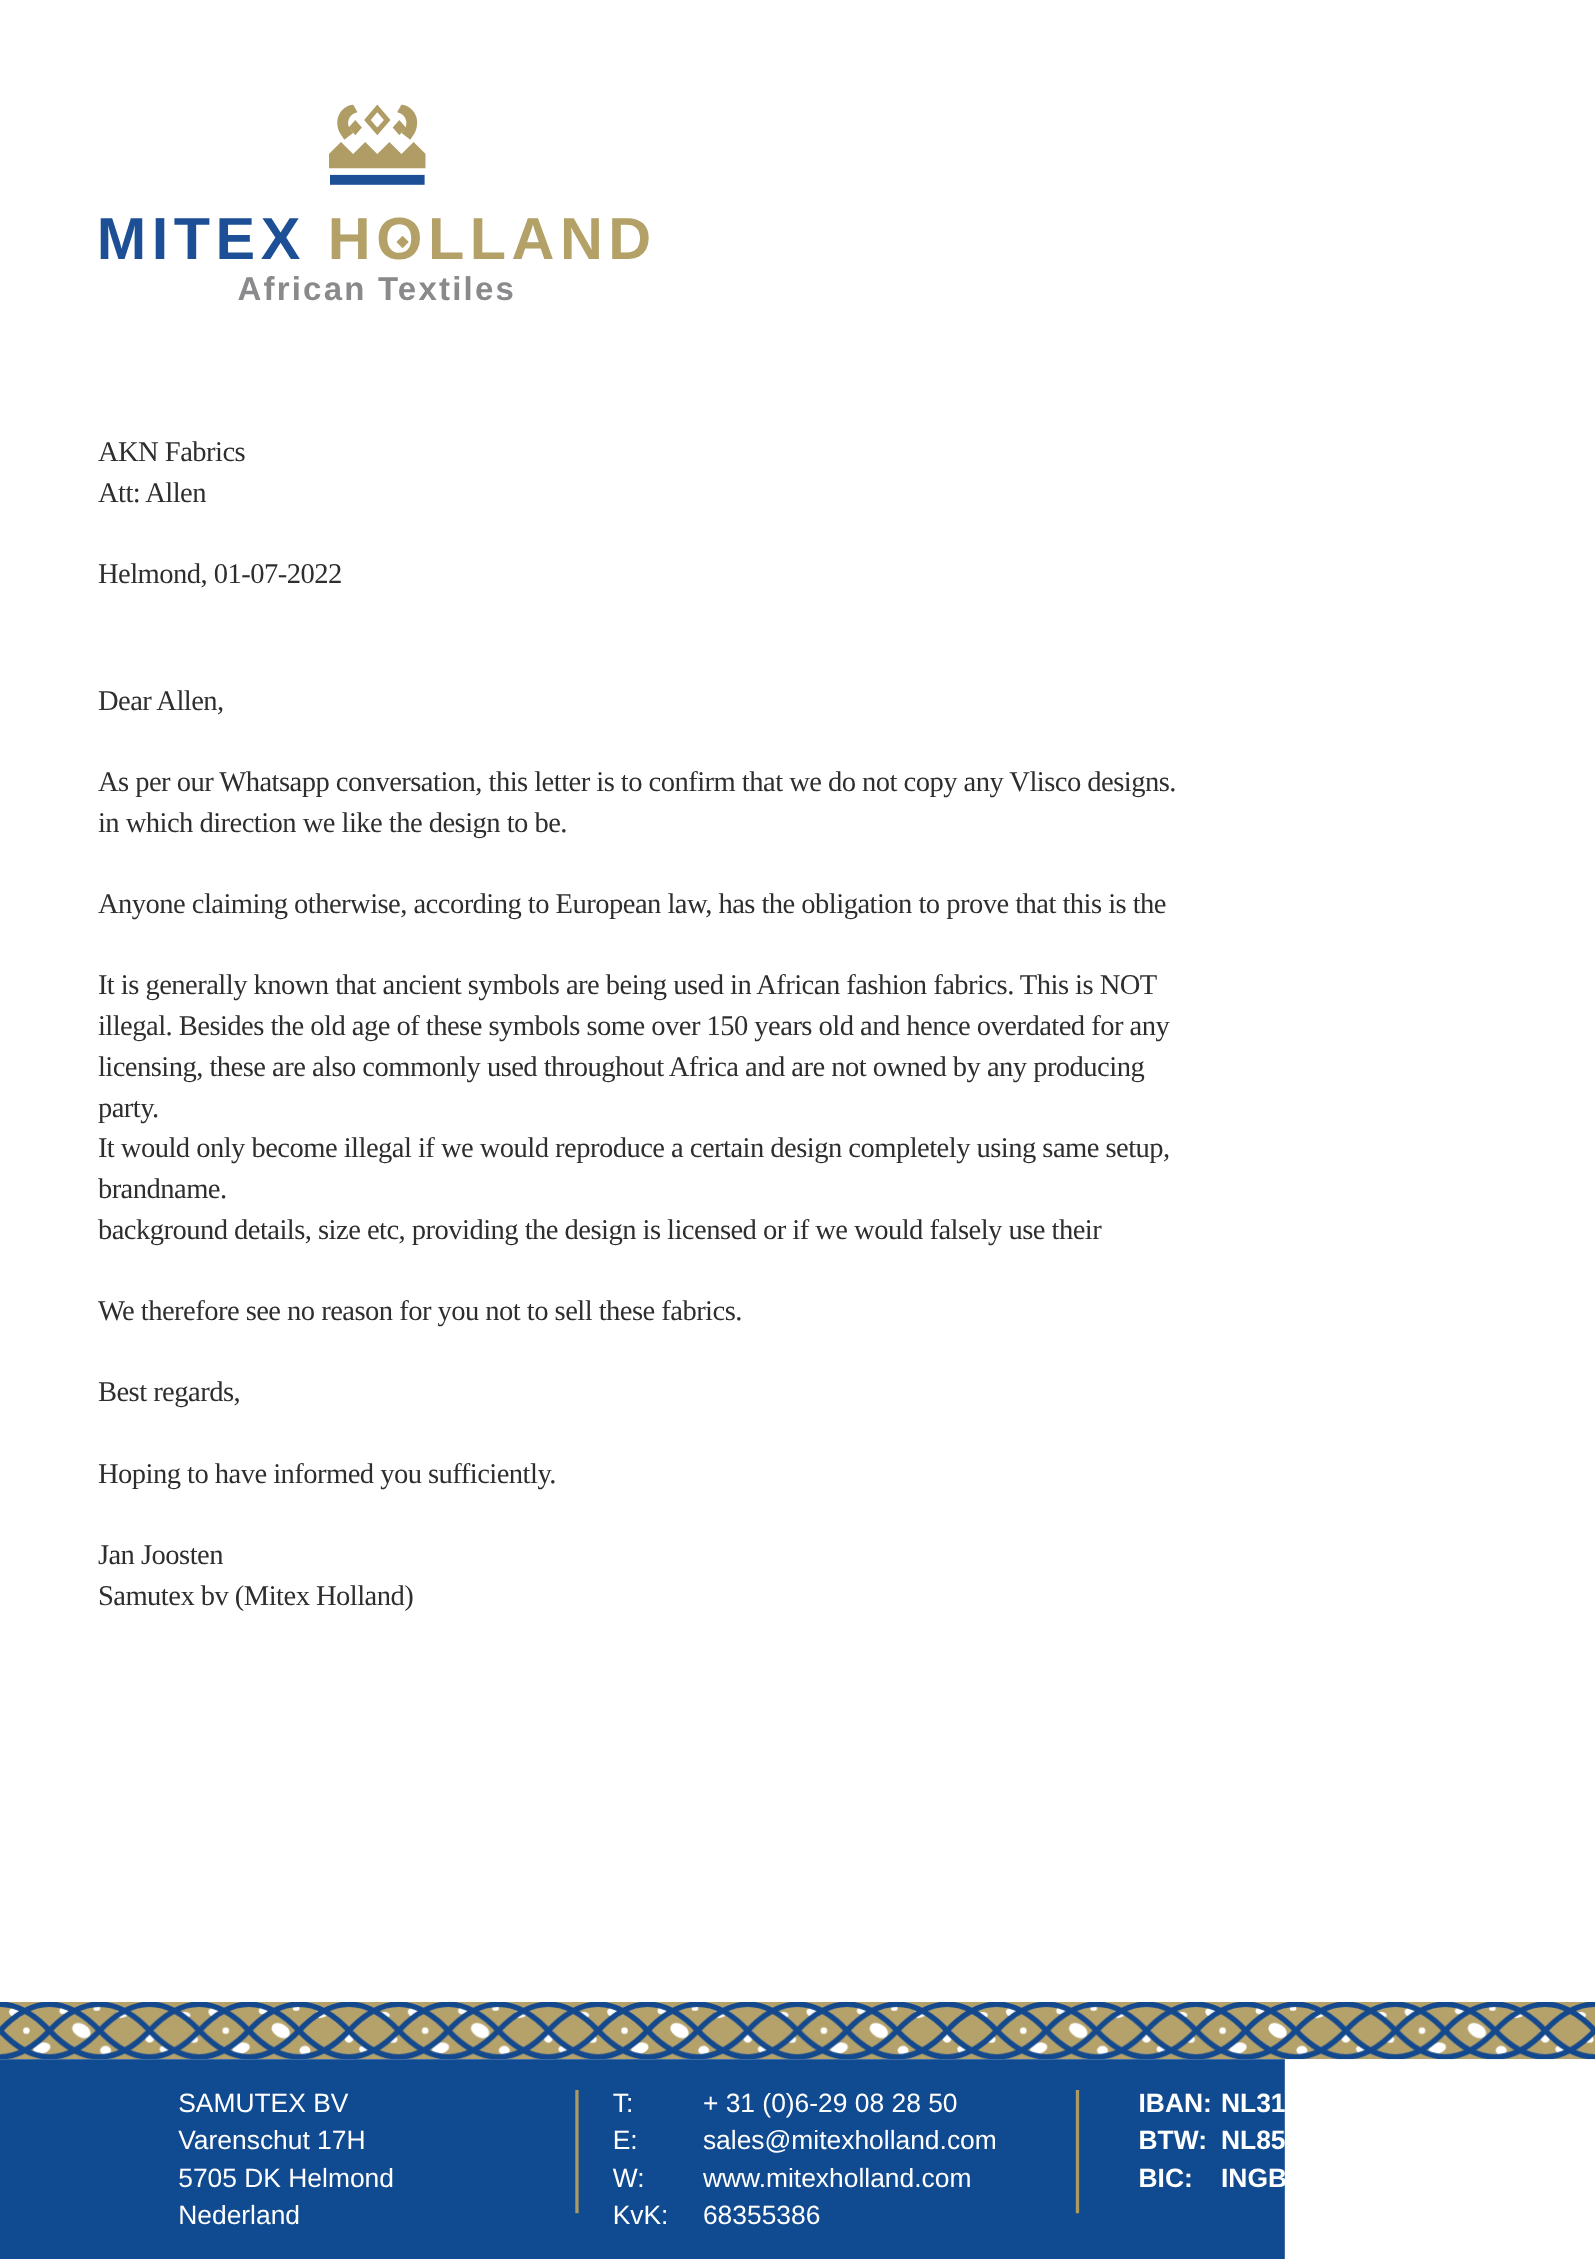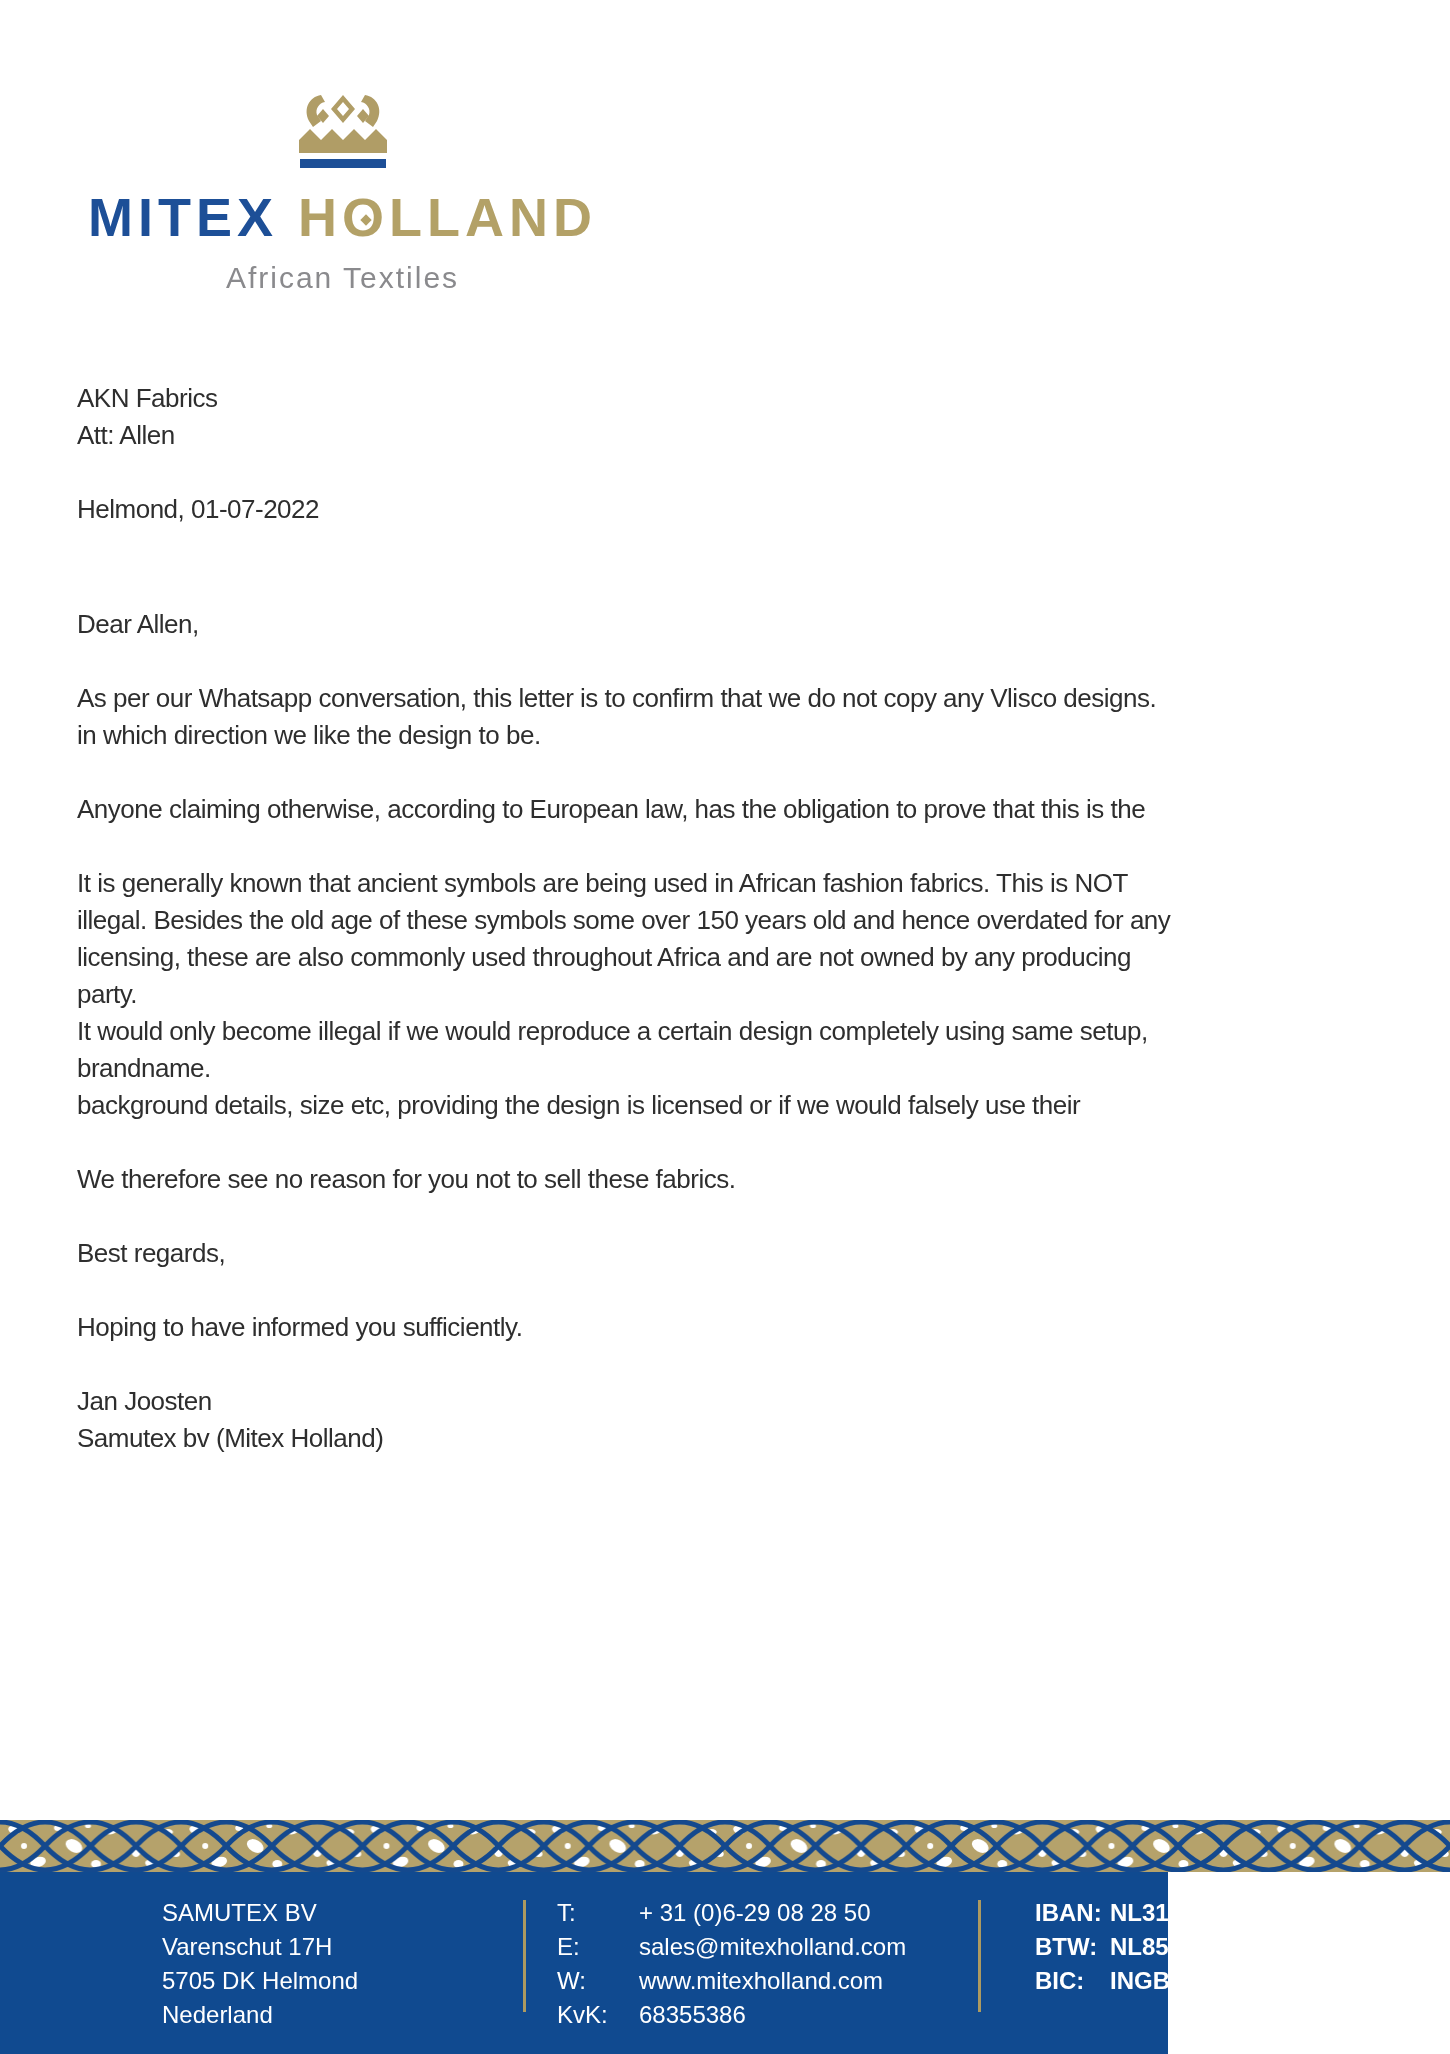--- a/index.html
+++ b/index.html
@@ -17,30 +17,30 @@
     margin-top:21px;font-size:54px;line-height:54px;font-weight:bold;
     letter-spacing:5px;color:#1d4f97;white-space:nowrap;
   }
   .brand .gold{color:#b3a167;}
   .o-wrap{position:relative;display:inline-block;}
   .o-diamond{
     position:absolute;left:50%;top:55%;width:8px;height:8px;background:#b3a167;
     transform:translate(-50%,-50%) rotate(45deg);
   }
   .tagline{
-    margin-top:17px;font-size:30px;line-height:34px;font-weight:normal;
+    margin-top:3px;font-size:30px;line-height:34px;font-weight:bold;
     letter-spacing:2px;color:#8a8a8d;
   }
 
   
   .letter{
     position:absolute;left:73px;top:376px;width:1330px;
     font-size:26px;line-height:37px;letter-spacing:-0.5px;color:#2e2e2e;
   }
-  .para{margin:4px;}
+  .para{margin:16px;font-family:Liberation Serif, serif;}
   .para + .para{margin-top:37px;}
   .para.salutation{margin-top:78px;}
   .line{white-space:nowrap;}
 
   
   .wave-band{position:absolute;left:0;top:1820px;width:1450px;height:52px;}
   .footer{
     position:absolute;left:0;top:1872px;width:1168px;height:182px;
     background:#104a90;color:#ffffff;font-size:24px;line-height:34px;
   }

